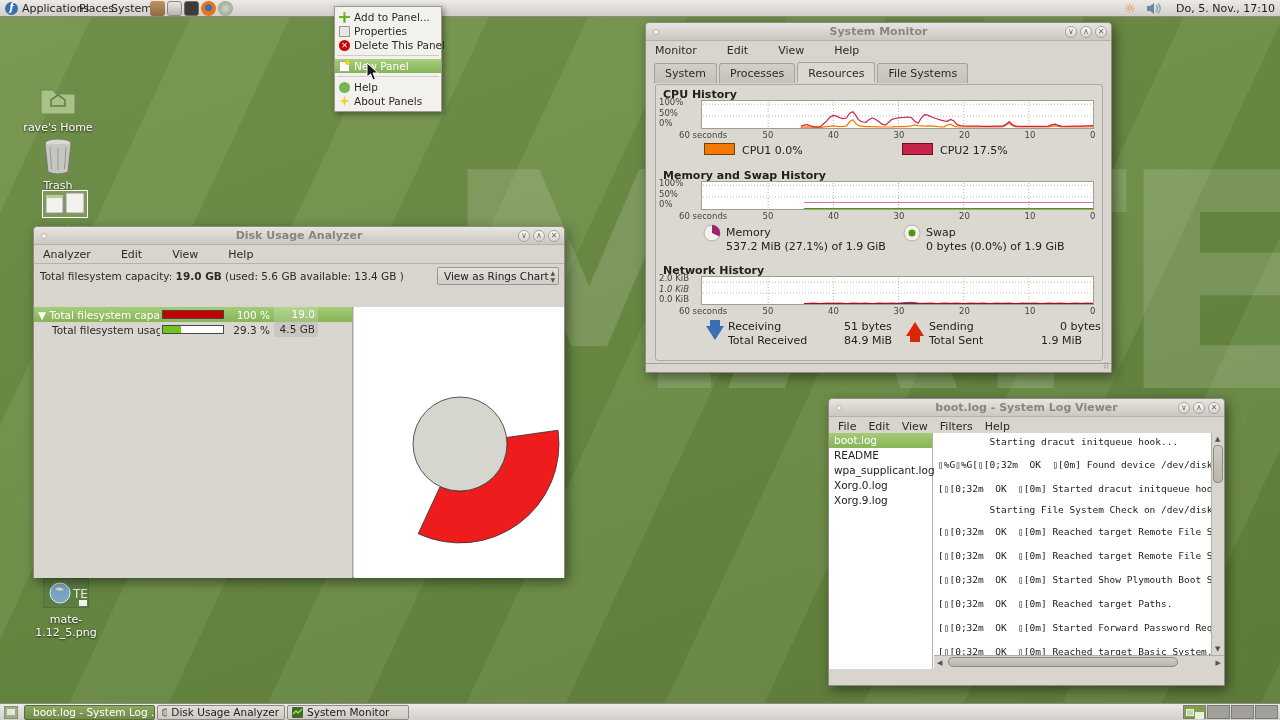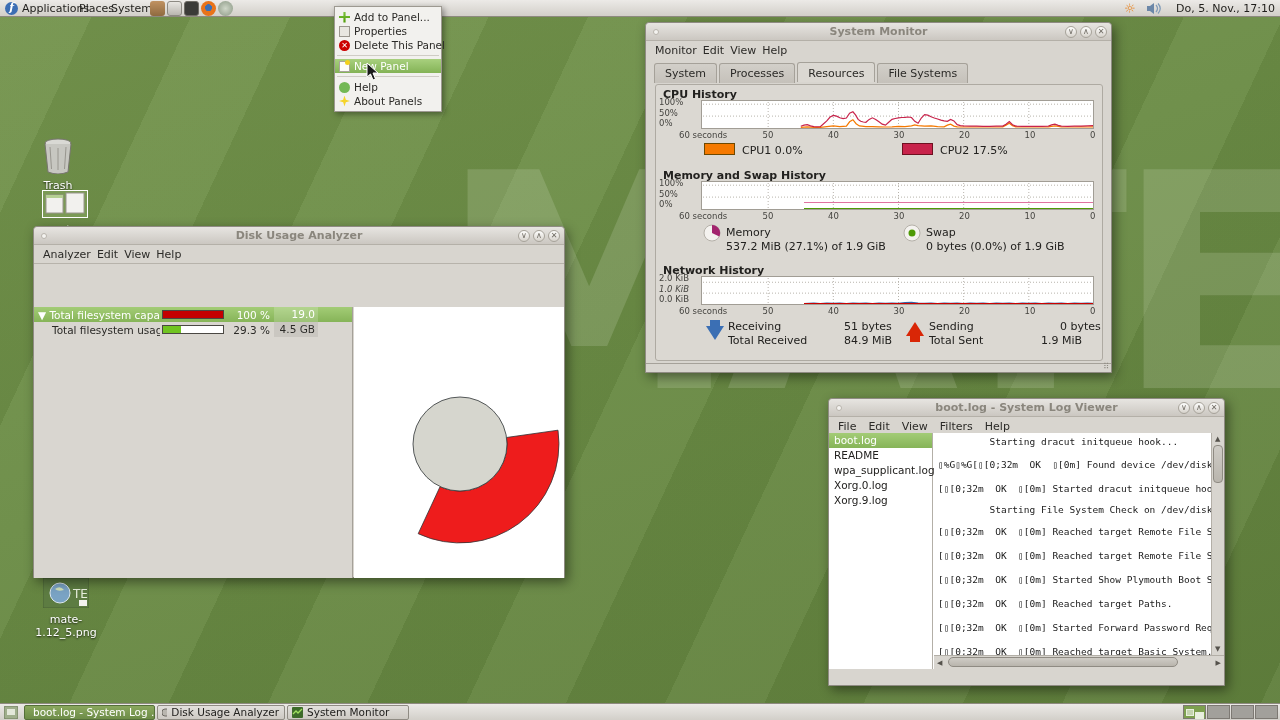--- a/index.html
+++ b/index.html
@@ -45,21 +45,21 @@
   .mi-about { background:#f5d429; clip-path:polygon(50% 0,62% 38%,100% 50%,62% 62%,50% 100%,38% 62%,0 50%,38% 38%); }
   
   .window { position:absolute; background:#d8d5cf; border:1px solid #8f8b83; border-radius:4px 4px 0 0;
     box-shadow:3px 4px 12px rgba(0,0,0,0.45); z-index:10; }
   .titlebar { height:18px; background:linear-gradient(#e7e5e1,#cbc7c1); border-bottom:1px solid #b4b0a8;
     border-radius:4px 4px 0 0; text-align:center; font-weight:bold; color:#8a867d; font-size:11px; line-height:17px; position:relative; }
   .tb-dot { position:absolute; left:7px; top:6px; width:6px; height:6px; border-radius:50%; background:#f4f3f0; border:1px solid #b8b4ac; }
   .tb-btns { position:absolute; right:4px; top:3px; display:flex; gap:3px; }
   .tb-b { width:12px; height:12px; border-radius:50%; background:linear-gradient(#fefefd,#d6d2cb);
     border:1px solid #a7a39a; color:#6f6b63; font-size:8px; line-height:10px; text-align:center; font-weight:normal; }
-  .menubar { display:flex; gap:6px; padding:3px 9px 2px; font-size:11px; color:#2b2a27; }
+  .menubar { display:flex; gap:30px; padding:3px 9px 2px; font-size:11px; color:#2b2a27; }
   
   .tabs { position:absolute; left:8px; top:40px; display:flex; }
   .tab { padding:3px 10px 2px; font-size:11px; background:linear-gradient(#d2cfc9,#c5c1ba); border:1px solid #a5a199;
     border-bottom:none; border-radius:3px 3px 0 0; margin-right:2px; color:#2b2a27; }
   .tab.active { background:#dbd8d2; position:relative; top:-1px; padding-top:4px; }
   .sm-frame { position:absolute; left:9px; top:61px; width:448px; height:277px; background:#dbd8d2;
     border:1px solid #aeaaa2; border-radius:3px; }
   .sec-title { position:absolute; font-weight:bold; font-size:11px; color:#22211f; }
   .chart { position:absolute; background:#fff; border:1px solid #a19d95; }
   .ylab { position:absolute; font-size:8.5px; color:#454440; text-align:left; width:38px; }
@@ -132,20 +132,27 @@
     <span class="launcher" style="left:201px;background:radial-gradient(circle at 50% 45%,#3b6fb4 0 30%,#e8731a 32% 100%);border-radius:50%"></span>
     <span class="launcher" style="left:218px;background:radial-gradient(#cfd6c8,#8a9884);border-radius:50%"></span>
     <span class="tray-sun">☼</span>
     <svg class="abs" style="left:1146px;top:2px" width="16" height="13">
       <polygon points="1,4 4,4 8,1 8,12 4,9 1,9" fill="#6b87a8"></polygon>
       <path d="M10 3 q3 3.5 0 7 M12 1.5 q4.5 5 0 10" stroke="#7f9ab8" fill="none" stroke-width="1.2"></path>
     </svg>
     <span class="clock">Do, 5. Nov., 17:10</span>
   </div>
 
+  <div class="dicon" style="left:13px;top:84px">
+    <svg width="38" height="32">
+      <path d="M2 6 l12 0 3 4 19 0 0 20 -34 0 z" fill="#a8c187" stroke="#6d8a4b"></path>
+      <path d="M12 22 v-6 l7 -5 7 5 v6 z" fill="none" stroke="#5f7a40" stroke-width="1.5"></path>
+    </svg>
+    <div class="lbl">rave's Home</div>
+  </div>
   <div class="dicon" style="left:13px;top:138px">
     <svg width="34" height="36">
       <ellipse cx="17" cy="5" rx="13" ry="4" fill="#d9d9d4" stroke="#77756f"></ellipse>
       <path d="M4 6 l3 28 q10 4 20 0 l3 -28" fill="#c7c7c1" stroke="#77756f"></path>
       <path d="M9 9 l1.5 22 M17 10 l0 22 M25 9 l-1.5 22" stroke="#98968f" fill="none"></path>
     </svg>
     <div class="lbl">Trash</div>
   </div>
   <div class="dicon" style="left:20px;top:190px">
     <svg width="46" height="28">
@@ -206,20 +213,27 @@
         <span class="tb-b">✕</span>
       </span>
     </div>
     <div class="menubar">
       <span>Analyzer</span>
       <span>Edit</span>
       <span>View</span>
       <span>Help</span>
     </div>
     <div class="sep-h"></div>
+    <div class="du-status">
+      <span>Total filesystem capacity: </span><b>19.0 GB</b><span> (used: 5.6 GB available: 13.4 GB )</span>
+      <span class="du-combo">
+        <span>View as Rings Chart</span>
+        <span class="spin">▲<br>▼</span>
+      </span>
+    </div>
     <div class="du-table">
       <div class="du-row sel">
         <span class="du-name">▼ <span>Total filesystem capacity</span></span>
         <span class="du-bar">
             <i style="width: 100%; background: rgb(196, 0, 0);"></i>
           </span>
         <span class="du-pct">100 %</span>
         <span class="du-size">19.0 GB</span>
       </div>
       <div class="du-row">

